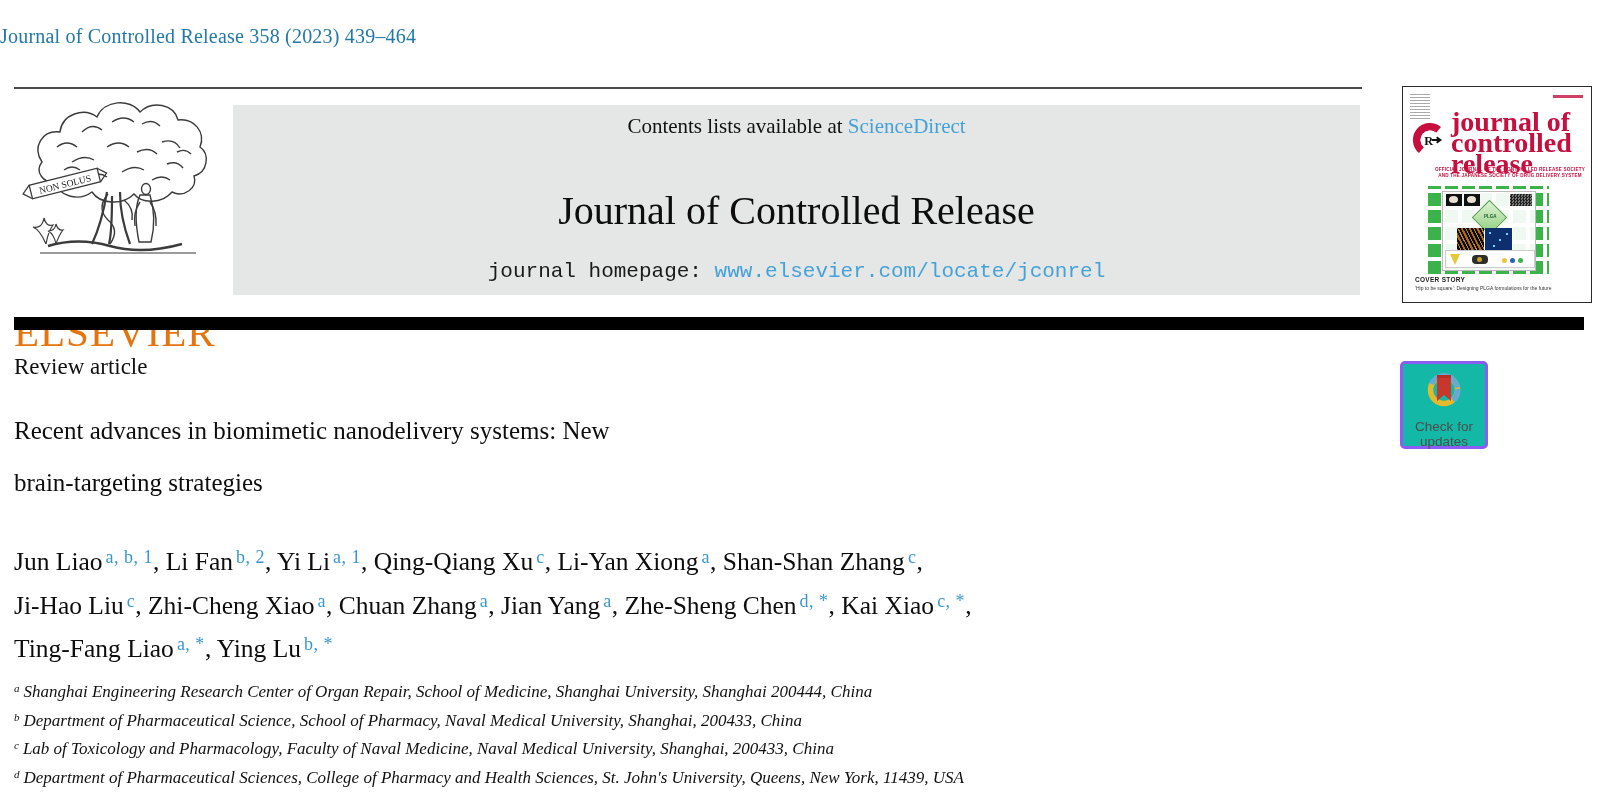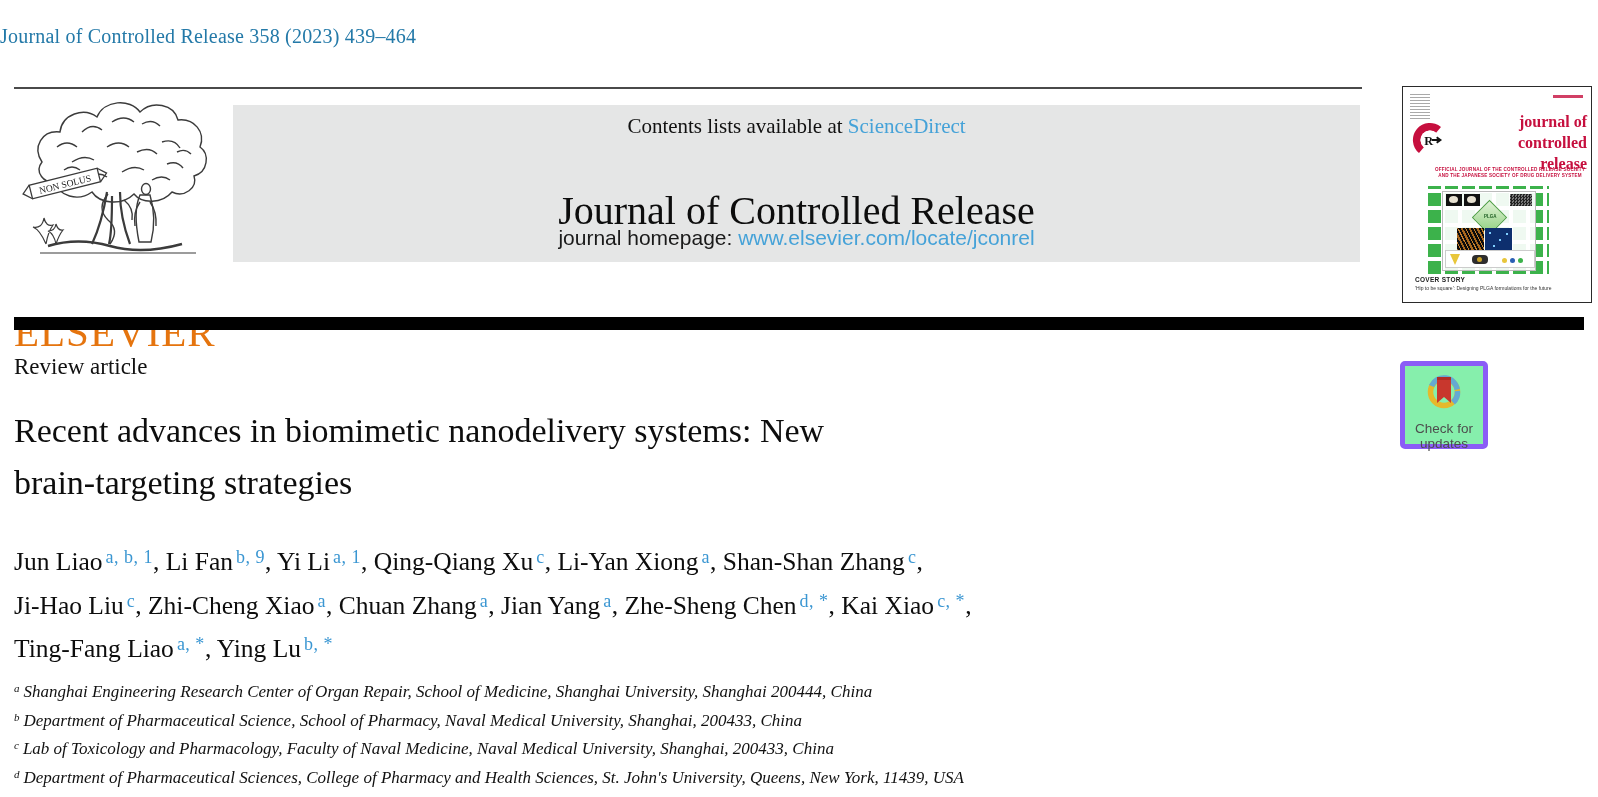--- a/index.html
+++ b/index.html
@@ -11,34 +11,34 @@
 
   
   .hairline{top:87px;left:14px;width:1348px;height:2px;background:#4a4a4a;}
   .thickbar{top:317px;left:14px;width:1570px;height:13px;background:#000;}
 
   
   .els-block{top:92px;left:12px;width:216px;height:210px;}
   .els-word{position:absolute;top:168px;left:2px;font-size:41px;color:#e5740e;letter-spacing:1px;font-family:"Liberation Serif",serif;margin-top:48px;}
 
   
-  .mast{top:105px;left:233px;width:1127px;height:157px;background:#e5e6e6;}
+  .mast{top:105px;left:233px;width:1127px;height:190px;background:#e5e6e6;}
   .contents-line{position:absolute;top:9px;left:0;width:100%;text-align:center;font-size:21px;color:#111;}
   .mast-title{position:absolute;top:62px;left:0;width:100%;text-align:center;font-size:40px;color:#0d0d0d;margin-top:20px;}
-  .homepage-line{position:absolute;bottom:12px;left:0;width:100%;text-align:center;font-size:21px;color:#1a1a1a;font-family:Liberation Sans, sans-serif;}
+  .homepage-line{position:absolute;bottom:12px;left:0;width:100%;text-align:center;font-size:21px;color:#1a1a1a;font-family:Liberation Mono, monospace;}
   .link{color:#45a2d8;text-decoration:none;cursor:pointer;}
 
   
   .cover{top:86px;left:1402px;width:190px;height:217px;background:#fff;border:1.5px solid #2a2a2a;box-sizing:border-box;}
   .cover-minielsevier{position:absolute;top:6px;left:7px;width:20px;height:26px;background:
      repeating-linear-gradient(0deg,#9a9a9a 0 1px,#fff 1px 3px);opacity:.85;}
   .cover-issn{position:absolute;top:8px;right:8px;width:30px;height:3px;background:#c60f3e;opacity:.8;}
   .crs{position:absolute;top:34px;left:8px;width:38px;height:38px;}
-  .cover-title{position:absolute;top:24px;left:48px;width:136px;text-align:right;font-weight:bold;
-     font-size:16px;line-height:21px;color:#c60f3e;font-family:"Liberation Serif",serif;}
+  .cover-title{position:absolute;top:24px;left:48px;width:136px;text-align:left;font-weight:bold;
+     font-size:28px;line-height:21px;color:#c60f3e;font-family:"Liberation Serif",serif;}
   .cover-soc{position:absolute;top:80px;left:30px;width:154px;text-align:center;font-size:4.6px;line-height:6px;
      color:#c60f3e;font-weight:bold;font-family:"Liberation Sans",sans-serif;letter-spacing:.2px;}
   .cover-fig{position:absolute;top:99px;left:25px;width:121px;height:88px;
      background-image:
        repeating-linear-gradient(0deg,transparent 0 13px,#fff 13px 17px),
        repeating-linear-gradient(90deg,#3cb24b 0 13px,#fff 13px 17px);}
   .fig-panel{position:absolute;top:5px;left:14px;width:92px;height:78px;background:rgba(255,255,255,.92);
      border:.5px solid #bbb;}
   .sem{position:absolute;top:2px;background:#111;width:16px;height:12px;}
   .sem::after{content:"";position:absolute;left:3px;top:2px;width:9px;height:7px;border-radius:50%;background:#e8e2d2;}
@@ -64,28 +64,28 @@
   .dot.y{left:56px;background:#e8c63a;}
   .dot.b{left:64px;background:#2a5fb4;}
   .dot.g{left:72px;background:#3cb24b;}
   .cover-story{position:absolute;top:189px;left:12px;font-size:6.5px;font-weight:bold;color:#222;
      font-family:"Liberation Sans",sans-serif;letter-spacing:.3px;}
   .cover-tag{position:absolute;top:198px;left:12px;width:168px;font-size:5px;color:#333;
      font-family:"Liberation Sans",sans-serif;}
 
   
   .article-type{top:354px;left:14px;font-size:23px;color:#111;text-align:center;}
-  .title{top:405px;left:14px;width:1150px;font-size:34px;line-height:52px;color:#0d0d0d;}
+  .title{top:405px;left:14px;width:1150px;font-size:25px;line-height:52px;color:#0d0d0d;}
   .authors{top:538px;left:14px;width:1300px;font-size:25.5px;line-height:38.5px;color:#0d0d0d;}
   .authors sup{color:#3a96d2;font-size:18px;vertical-align:7px;margin-left:3px;letter-spacing:.5px;}
   .affils{top:676px;left:14px;width:1200px;font-size:17px;line-height:25.5px;font-style:italic;color:#111;}
   .affils sup{font-size:11px;vertical-align:5px;margin-right:4px;}
 
   
-  .badge{top:361px;left:1400px;width:88px;height:88px;background:#86efac;border:5px solid #8b5cf6;
+  .badge{top:361px;left:1400px;width:88px;height:88px;background:#14b8a6;border:3px solid #8b5cf6;
      border-radius:5px;box-sizing:border-box;text-align:center;cursor:pointer;}
   .badge-text{margin-top:2px;font-size:13.5px;line-height:15px;color:#4d4d4d;font-family:"Liberation Sans",sans-serif;}
   svg text{font-family:"Liberation Serif",serif;}
 </style>
 </head>
 <body>
 
 <div class="abs top-ref">Journal of Controlled Release 358 (2023) 439–464</div>
 
 <div class="abs hairline"></div>
@@ -190,21 +190,21 @@
   </svg>
   <div class="badge-text">
     <div>Check for</div>
     <div>updates</div>
   </div>
 </div>
 
 <div class="abs authors">
   <div>
     <span><span>Jun Liao</span><sup>a, b, 1</sup><span>, </span></span>
-    <span><span>Li Fan</span><sup>b, 9</sup><span>, </span></span>
+    <span><span>Li Fan</span><sup>b, 2</sup><span>, </span></span>
     <span><span>Yi Li</span><sup>a, 1</sup><span>, </span></span>
     <span><span>Qing-Qiang Xu</span><sup>c</sup><span>, </span></span>
     <span><span>Li-Yan Xiong</span><sup>a</sup><span>, </span></span>
     <span><span>Shan-Shan Zhang</span><sup>c</sup><span>,</span></span>
   </div>
   <div>
     <span><span>Ji-Hao Liu</span><sup>c</sup><span>, </span></span>
     <span><span>Zhi-Cheng Xiao</span><sup>a</sup><span>, </span></span>
     <span><span>Chuan Zhang</span><sup>a</sup><span>, </span></span>
     <span><span>Jian Yang</span><sup>a</sup><span>, </span></span>

